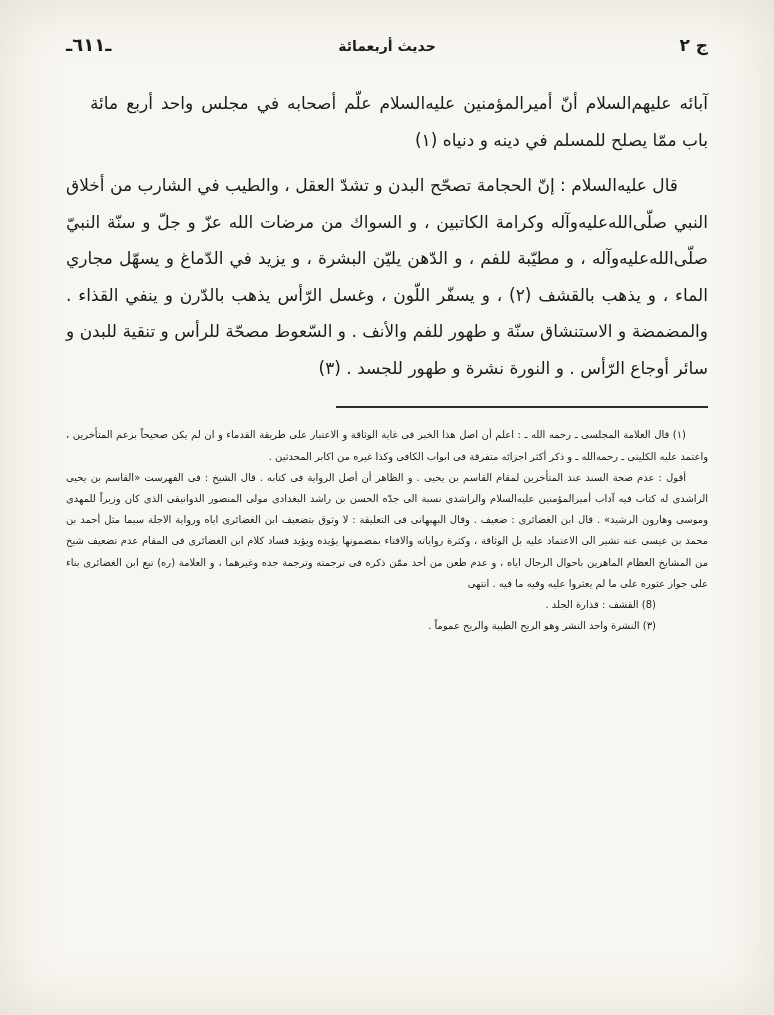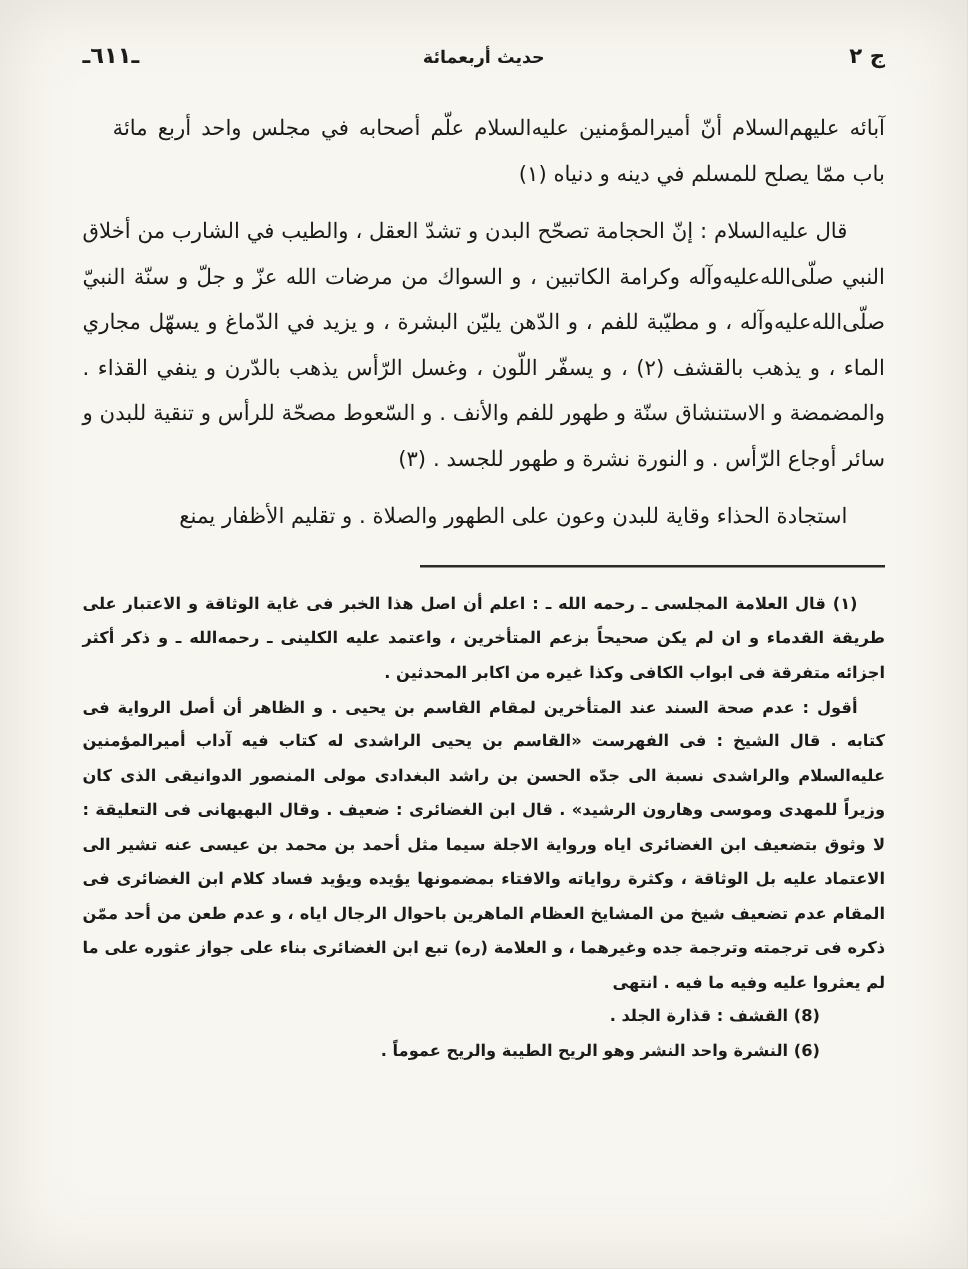--- a/index.html
+++ b/index.html
@@ -55,22 +55,22 @@
     text-indent: 0;
     margin-left: 24px;
   }
   .fn-sep {
     width: 372px;
     height: 2px;
     background: #2b2b2b;
     margin: 20px 0 16px 0; 
   }
   .footnotes {
-    font-size: 13px;
-    font-weight: bold;
+    font-size: 10px;
+    font-weight: normal;
     line-height: 2.12;
     text-align: justify;
   }
   .footnotes p {
     margin: 0;
     text-indent: 22px;
   }
   .footnotes p.fn-short {
     text-indent: 52px;
     text-align: right;
@@ -83,25 +83,24 @@
 
   <header class="page-header">
     <span class="vol">ج ٢</span>
     <span class="title">حديث أربعمائة</span>
     <span class="pagenum">ـ٦١١ـ</span>
   </header>
 
   <main class="body-text">
     <p class="flush">آبائه عليهم‌السلام أنّ أميرالمؤمنين عليه‌السلام علّم أصحابه في مجلس واحد أربع مائة باب ممّا يصلح للمسلم في دينه و دنياه (١)</p>
     <p>قال عليه‌السلام : إنّ الحجامة تصحّح البدن و تشدّ العقل ، والطيب في الشارب من أخلاق النبي صلّى‌الله‌عليه‌وآله وكرامة الكاتبين ، و السواك من مرضات الله عزّ و جلّ و سنّة النبيّ صلّى‌الله‌عليه‌وآله ، و مطيّبة للفم ، و الدّهن يليّن البشرة ، و يزيد في الدّماغ و يسهّل مجاري الماء ، و يذهب بالقشف (٢) ، و يسفّر اللّون ، وغسل الرّأس يذهب بالدّرن و ينفي القذاء . والمضمضة و الاستنشاق سنّة و طهور للفم والأنف . و السّعوط مصحّة للرأس و تنقية للبدن و سائر أوجاع الرّأس . و النورة نشرة و طهور للجسد . (٣)</p>
-    <p>استجادة الحذاء وقاية للبدن وعون على الطهور والصلاة . و تقليم الأظفار يمنع</p>
   </main>
 
   <div class="fn-sep"></div>
 
   <section class="footnotes">
     <p>(١) قال العلامة المجلسى ـ رحمه الله ـ : اعلم أن اصل هذا الخبر فى غاية الوثاقة و الاعتبار على طريقة القدماء و ان لم يكن صحيحاً بزعم المتأخرين ، واعتمد عليه الكلينى ـ رحمه‌الله ـ و ذكر أكثر اجزائه متفرقة فى ابواب الكافى وكذا غيره من اكابر المحدثين .</p>
     <p>أقول : عدم صحة السند عند المتأخرين لمقام القاسم بن يحيى . و الظاهر أن أصل الرواية فى كتابه . قال الشيخ : فى الفهرست «القاسم بن يحيى الراشدى له كتاب فيه آداب أميرالمؤمنين عليه‌السلام والراشدى نسبة الى جدّه الحسن بن راشد البغدادى مولى المنصور الدوانيقى الذى كان وزيراً للمهدى وموسى وهارون الرشيد» . قال ابن الغضائرى : ضعيف . وقال البهبهانى فى التعليقة : لا وثوق بتضعيف ابن الغضائرى اياه ورواية الاجلة سيما مثل أحمد بن محمد بن عيسى عنه تشير الى الاعتماد عليه بل الوثاقة ، وكثرة رواياته والافتاء بمضمونها يؤيده ويؤيد فساد كلام ابن الغضائرى فى المقام عدم تضعيف شيخ من المشايخ العظام الماهرين باحوال الرجال اياه ، و عدم طعن من أحد ممّن ذكره فى ترجمته وترجمة جده وغيرهما ، و العلامة (ره) تبع ابن الغضائرى بناء على جواز عثوره على ما لم يعثروا عليه وفيه ما فيه . انتهى</p>
     <p class="fn-short">(8) القشف : قذارة الجلد .</p>
-    <p class="fn-short">(6) النشرة واحد النشر وهو الريح الطيبة والريح عموماً .</p>
+    <p class="fn-short">(٣) النشرة واحد النشر وهو الريح الطيبة والريح عموماً .</p>
   </section>
 
 </div>
 
 </body></html>

